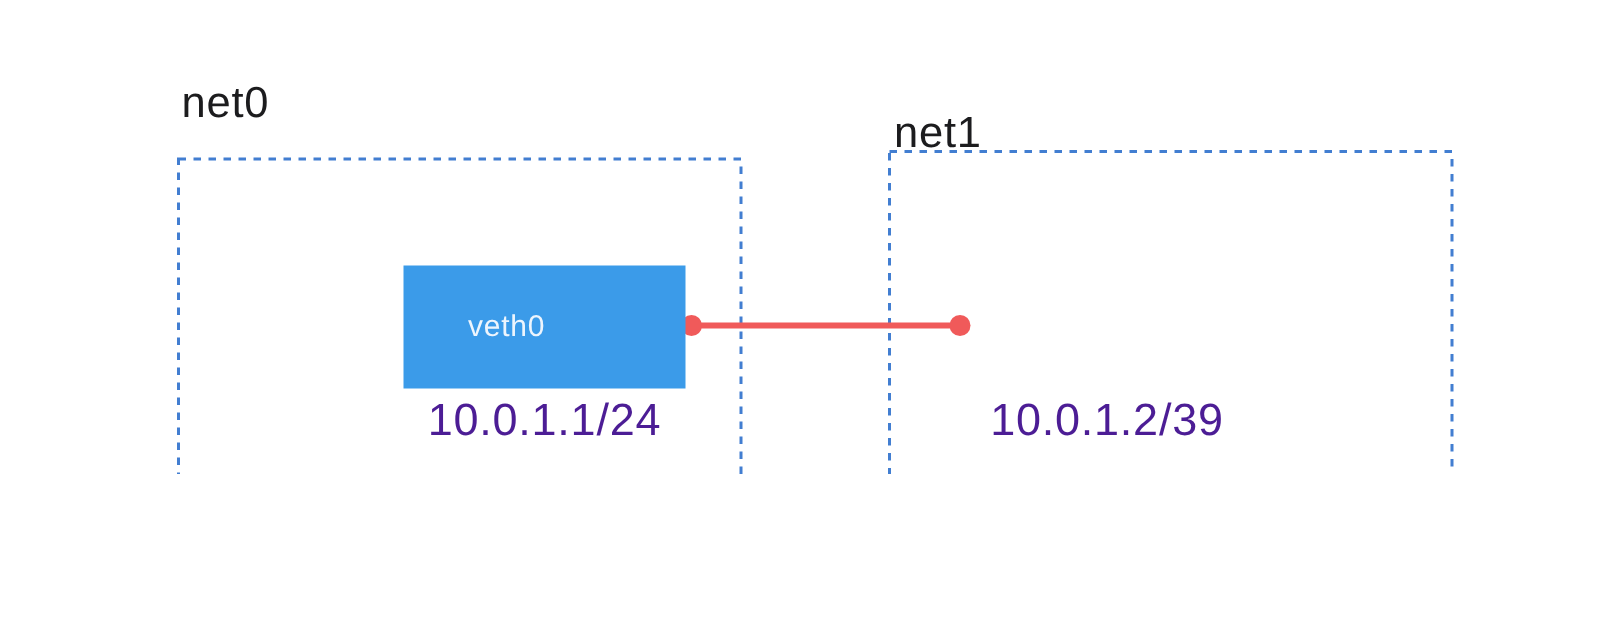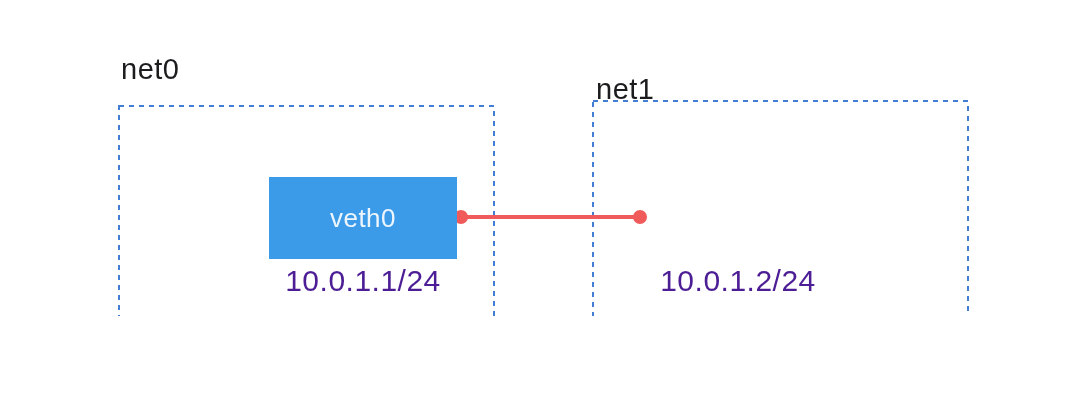--- a/index.html
+++ b/index.html
@@ -37,23 +37,24 @@
     letter-spacing: 0.5px;
   }
   .ns-label-0 { left: 121px; top: 55px; }
   .ns-label-1 { left: 596px; top: 55px; margin-top: 20px; }
   .iface-box {
     position: absolute;
     background: #3b9be9;
     color: #edf5fd;
     display: flex;
     align-items: center;
-    justify-content: center;
-    font-size: 26px;
+    justify-content: flex-start;
+    font-size: 20px;
     letter-spacing: 0.5px;
+    padding-left: 43px;
   }
   .iface-box-0 { left: 269px; top: 177px; width: 188px; height: 82px; }
   .iface-box-1 { left: 644px; top: 177px; width: 187px; height: 81px; }
   .iface-ip {
     position: absolute;
     font-size: 30px;
     line-height: 1;
     color: #4c1d95;
     text-align: center;
     letter-spacing: 0.5px;
@@ -78,15 +79,15 @@
 
   <div class="ns-label ns-label-1">net1</div>
 
   <div class="iface-box iface-box-0">
     <span>veth0</span>
   </div>
 
 
   <div class="iface-ip iface-ip-0">10.0.1.1/24</div>
 
-  <div class="iface-ip iface-ip-1">10.0.1.2/24</div>
+  <div class="iface-ip iface-ip-1">10.0.1.2/39</div>
 
 </div>
 
 </body></html>

